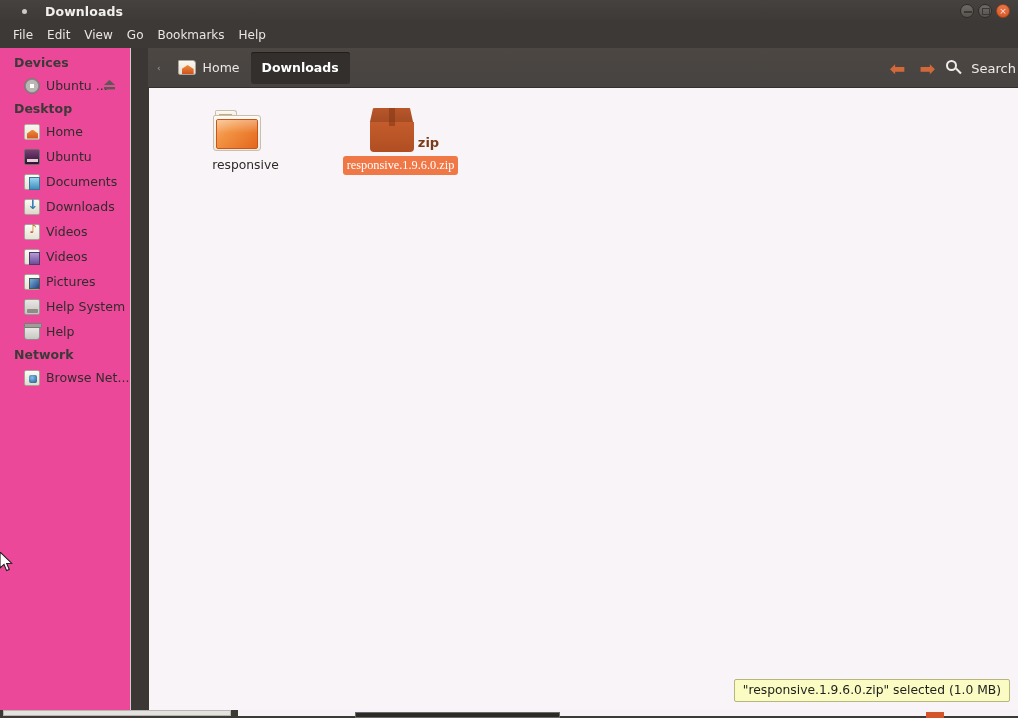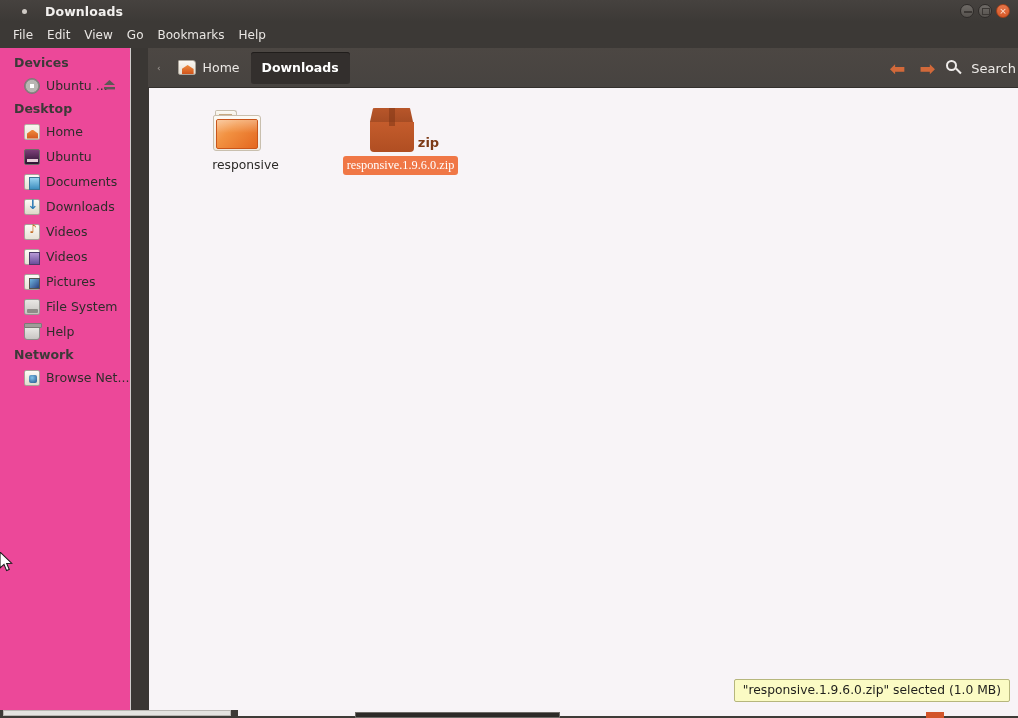--- a/index.html
+++ b/index.html
@@ -497,21 +497,21 @@
     <div class="side-row">
       <span class="ic ic-vids"></span>
       <span class="lbl">Videos</span>
     </div>
     <div class="side-row">
       <span class="ic ic-pics"></span>
       <span class="lbl">Pictures</span>
     </div>
     <div class="side-row">
       <span class="ic ic-fs"></span>
-      <span class="lbl">File System</span>
+      <span class="lbl">Help System</span>
     </div>
     <div class="side-row">
       <span class="ic ic-trash"></span>
       <span class="lbl">Help</span>
     </div>
 
     <div class="side-group">Network</div>
     <div class="side-row">
       <span class="ic ic-net"></span>
       <span class="lbl">Browse Net...</span>

